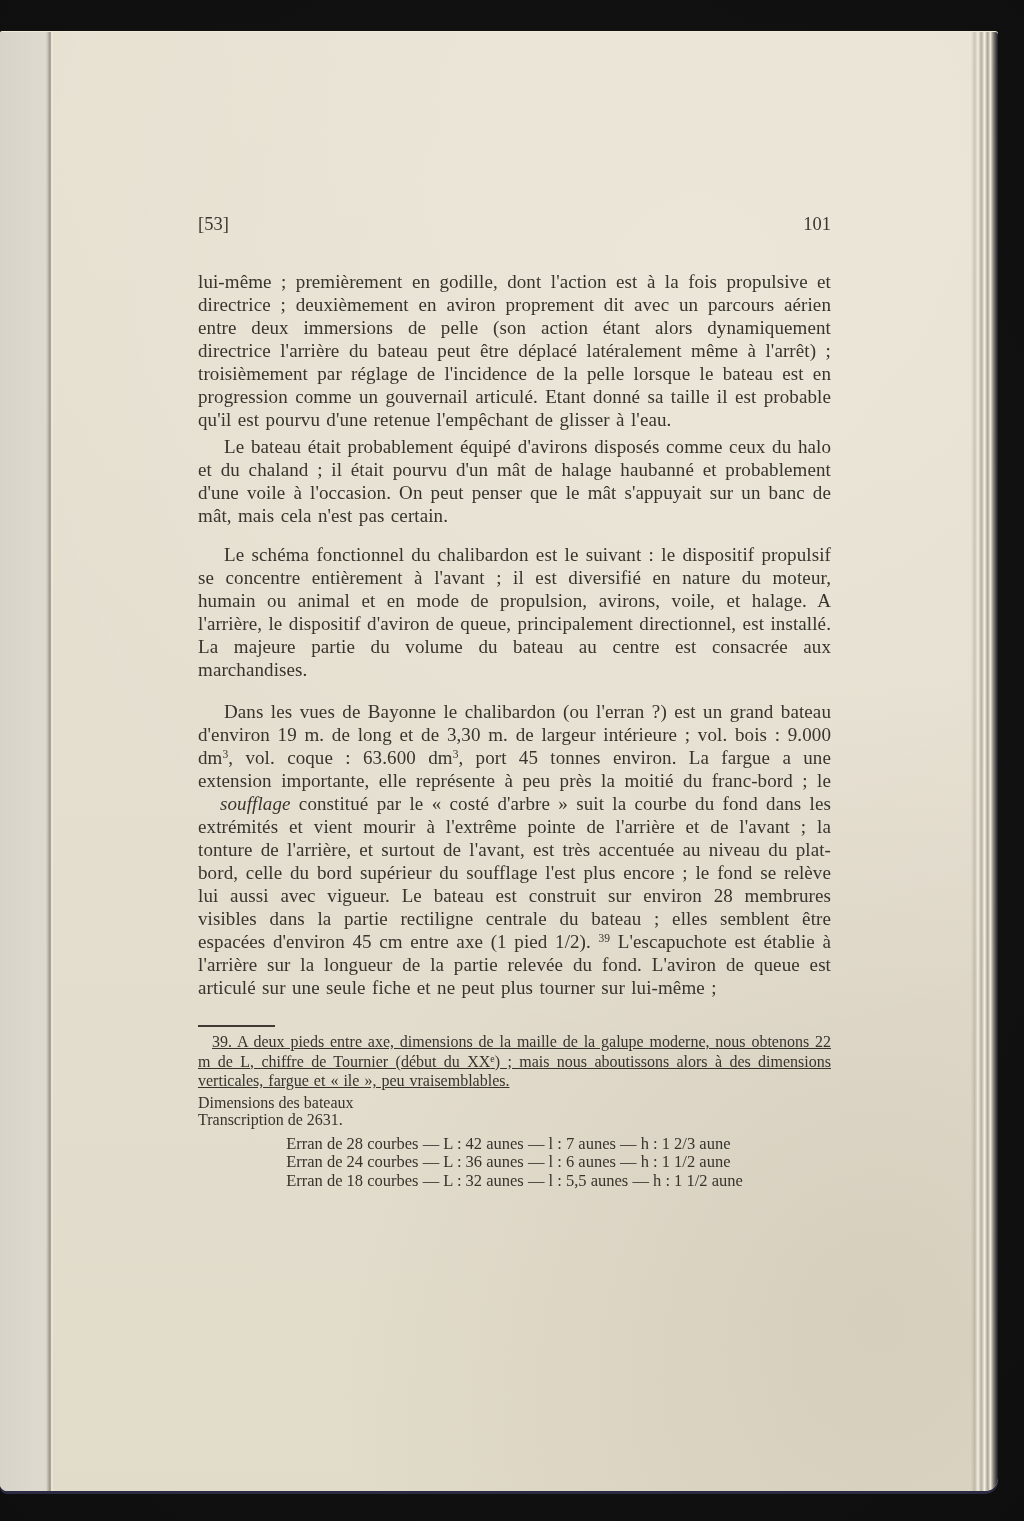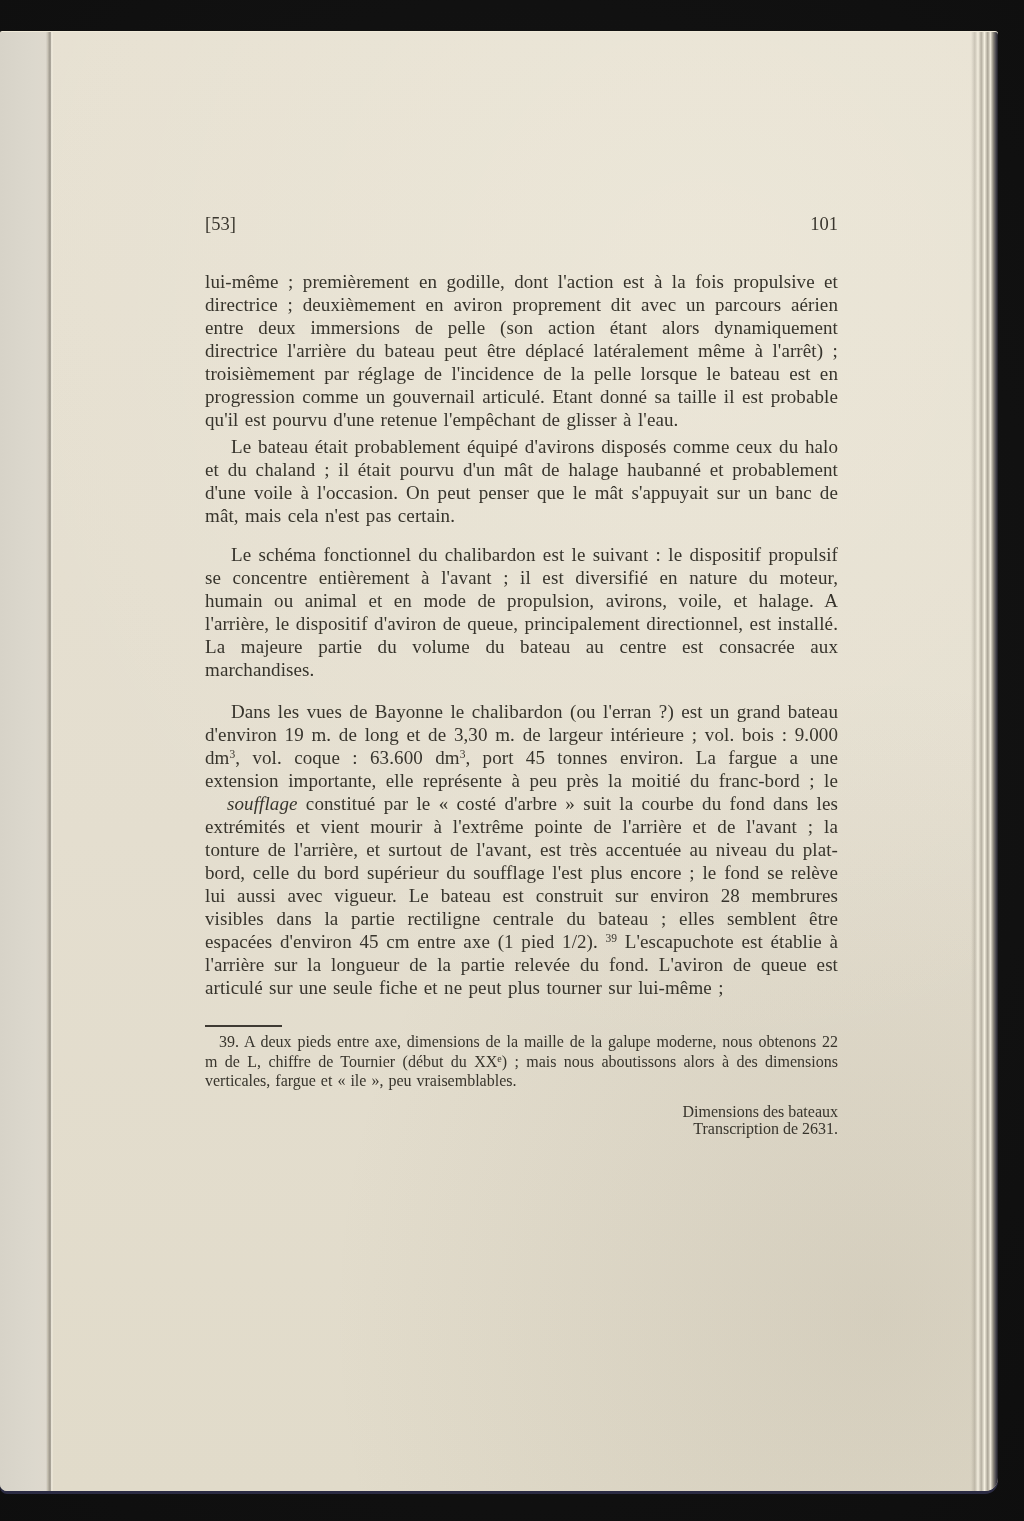--- a/index.html
+++ b/index.html
@@ -31,43 +31,43 @@
   }
   .page-stack {
     position:absolute; right:0; top:0; width:27px; height:100%;
     background:linear-gradient(90deg,
       rgba(0,0,0,0) 0%, rgba(130,124,112,.30) 14%,
       #f2edde 26%, #b5afa1 38%, #f4efe0 50%,
       #aaa496 62%, #eee9da 72%, #8f8a7e 82%,
       #4a4850 92%, #1b1b22 100%);
     border-radius:0 3px 13px 0;
   }
-  .text-block { position:absolute; left:205px; top:181px; width:633px; color:#37342c; }
+  .text-block { position:absolute; left:198px; top:181px; width:633px; color:#37342c; }
   .header {
     display:flex; justify-content:space-between; align-items:baseline;
     font-size:18.5px; line-height:23px; margin:0 0 34px 0; color:#3a362e;
   }
   .header .title { letter-spacing:1.6px; word-spacing:5px; }
   .body {
     font-size:19px; line-height:23px; text-align:justify;
     margin:0; word-spacing:1.5px; letter-spacing:.1px;
   }
   .indent { text-indent:26px; }
   .p2 { margin-top:4px; }
   .p3 { margin-top:16px; }
   .p4 { margin-top:19px; }
   .it { font-style:italic;margin-left:22px; }
   sup.s { font-size:11.5px; line-height:0; vertical-align:6px; letter-spacing:0; }
   .footnote-sep { margin-top:26px; width:77px; height:0; border-top:2px solid #3e3a33; }
   .footnote {
     font-size:16px; line-height:19.5px; text-align:justify;
-    margin:5px 0 12px 0; text-indent:14px; word-spacing:1px;
+    margin:5px 0 3px 0; text-indent:14px; word-spacing:1px;text-decoration:underline;
   }
   .footnote sup.s { font-size:10px; vertical-align:5px; }
-  .dim-caption { margin-top:2px; text-align:right; font-size:16px; line-height:17.5px; }
+  .dim-caption { margin-top:2px; text-align:left; font-size:16px; line-height:17.5px; }
   .dim-rows { margin-top:6px; font-size:16.5px; line-height:18.5px; width:fit-content; margin-left:auto; margin-right:auto; text-align:left; white-space:nowrap; }
 </style>
 </head>
 <body>
 
 <div class="screen">
   <div class="paper">
     <div class="left-strip"></div>
     <div class="gutter-line"></div>
     <div class="page-stack"></div>
@@ -89,16 +89,21 @@
 
       <div class="footnote-sep"></div>
 
       <p class="footnote"><span>39. A deux pieds entre axe, dimensions de la maille de la galupe moderne, nous obtenons 22 m de L, chiffre de Tournier (début du XX</span><sup class="s">e</sup><span>) ; mais nous aboutissons alors à des dimensions verticales, fargue et « ile », peu vraisemblables.</span></p>
 
       <div class="dim-caption">
         <div>Dimensions des bateaux</div>
         <div>Transcription de 2631.</div>
       </div>
 
+      <div class="dim-rows">
+        <div>Erran de 28 courbes — L : 42 aunes — l : 7 aunes — h : 1 2/3 aune</div>
+        <div>Erran de 24 courbes — L : 36 aunes — l : 6 aunes — h : 1 1/2 aune</div>
+        <div>Erran de 18 courbes — L : 32 aunes — l : 5,5 aunes — h : 1 1/2 aune</div>
+      </div>
 
     </div>
   </div>
 </div>
 
 </body></html>

